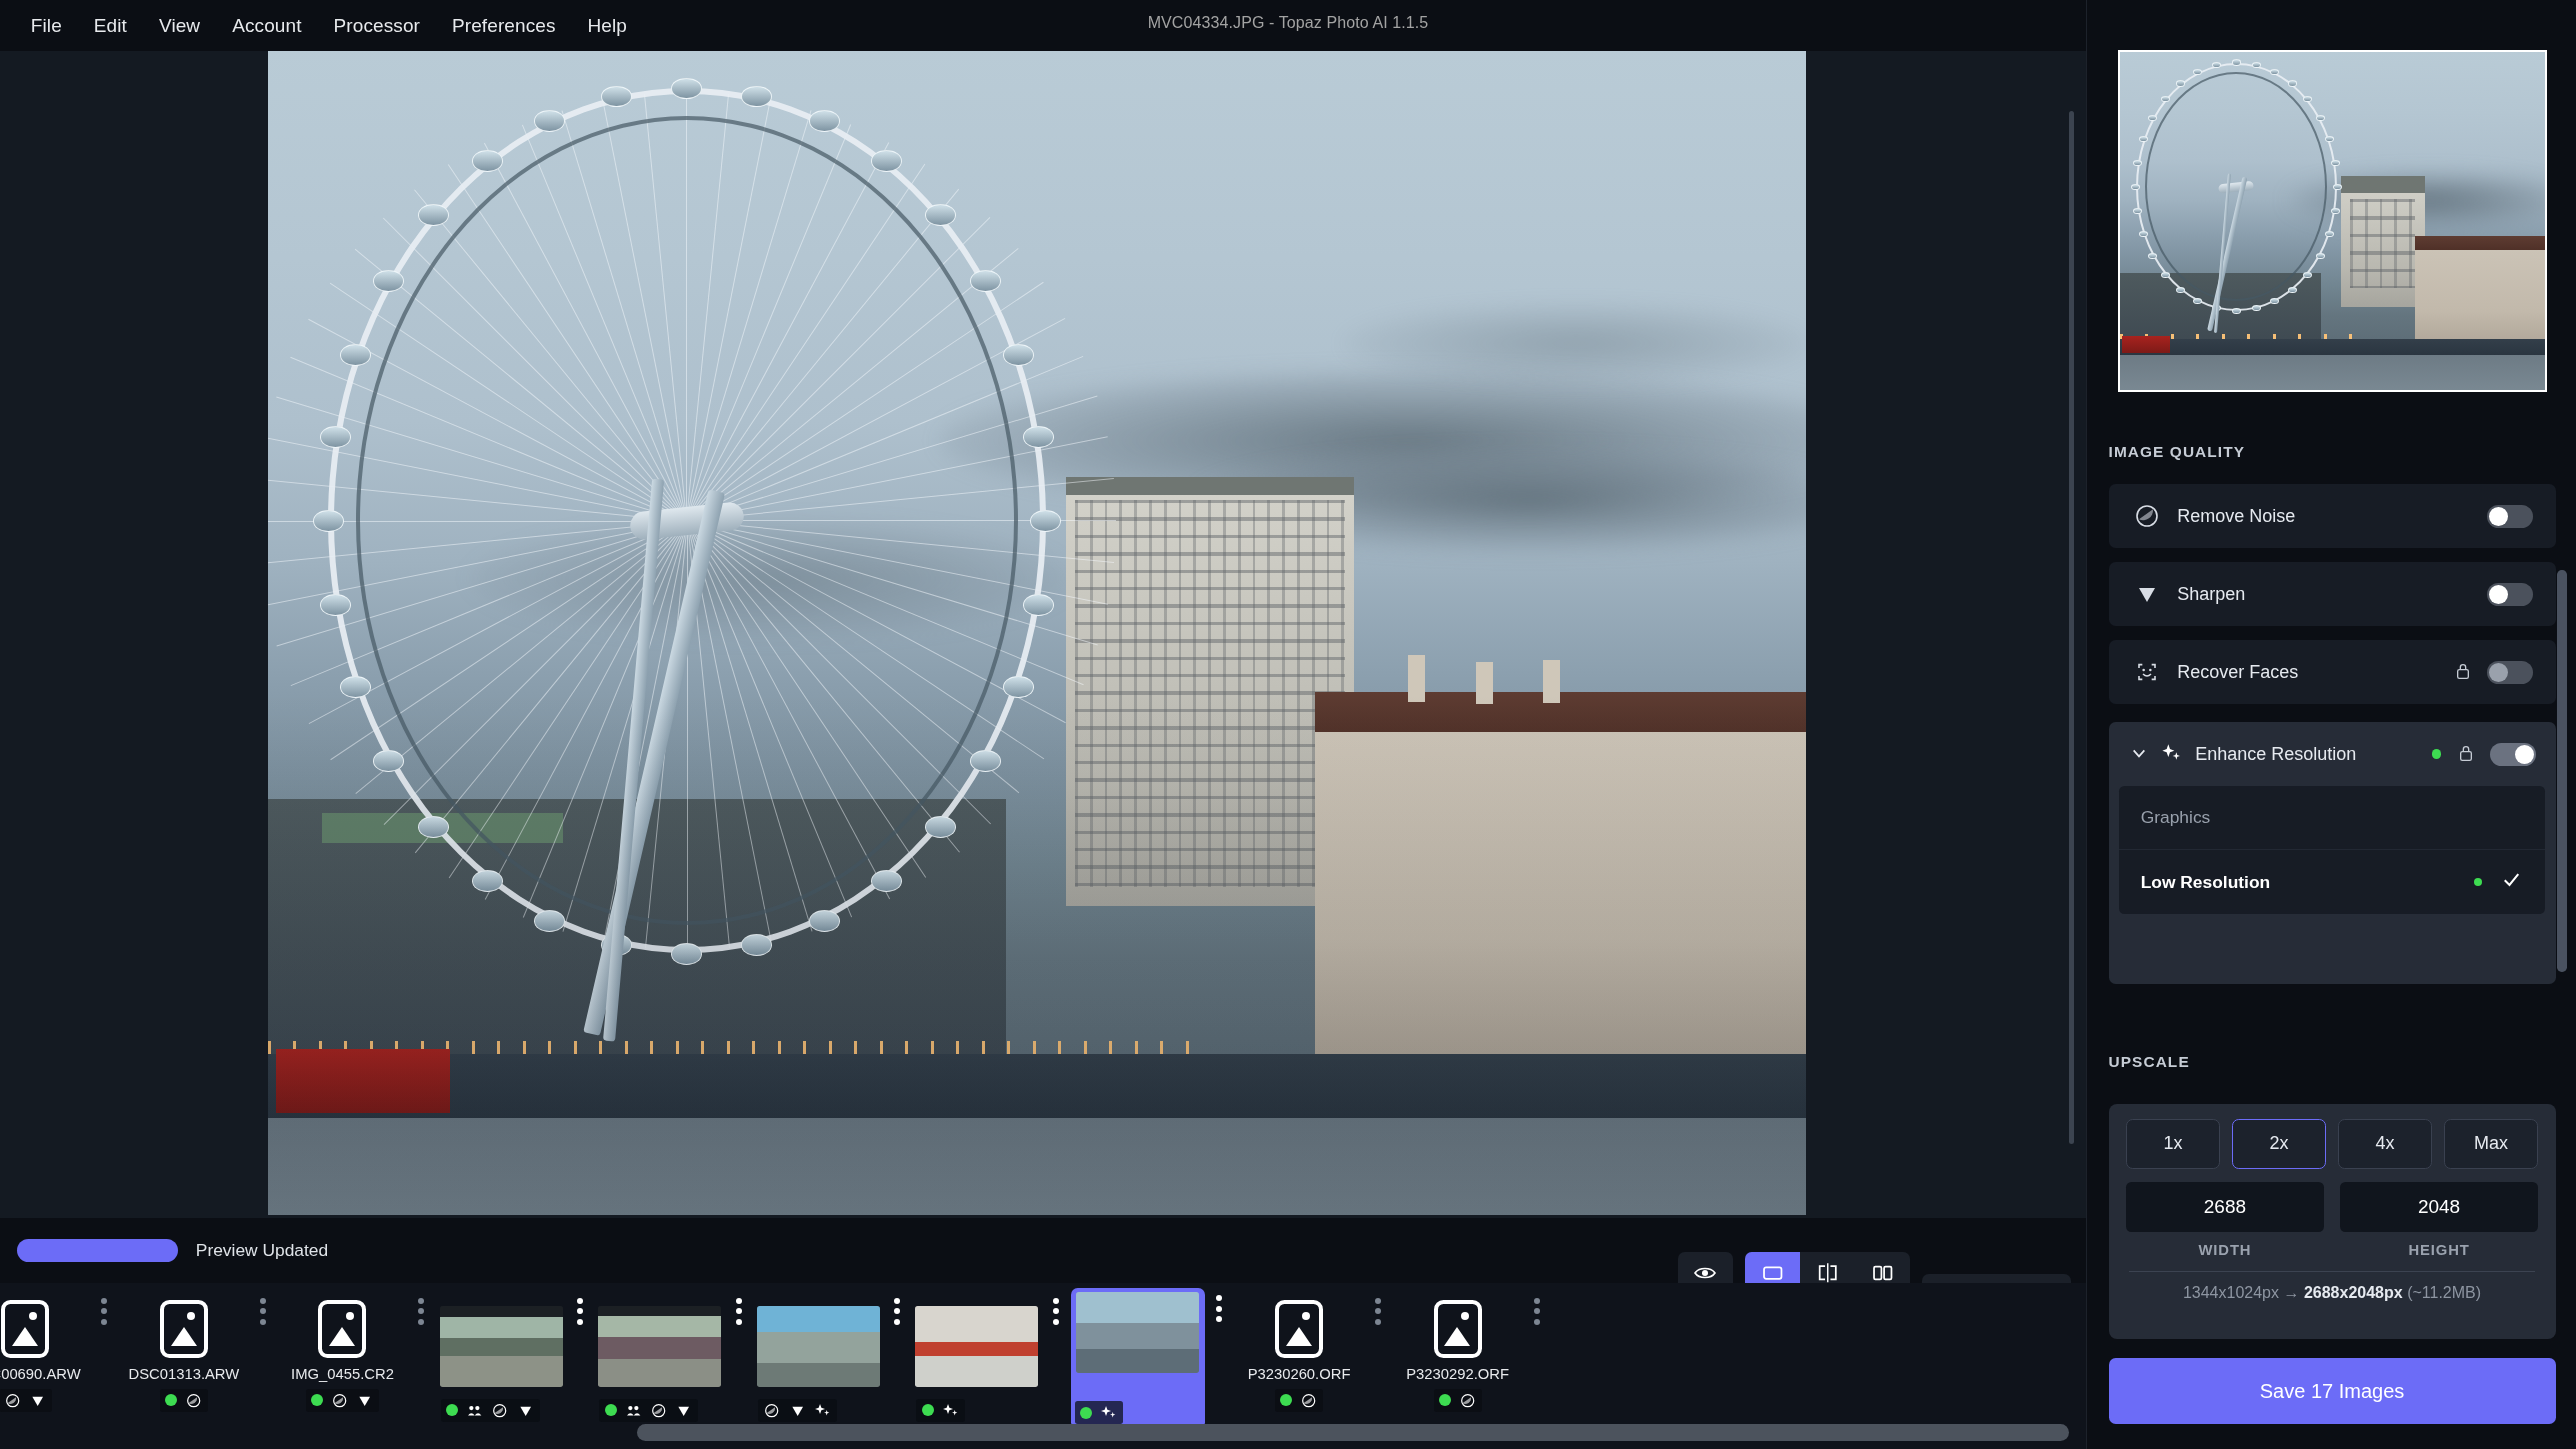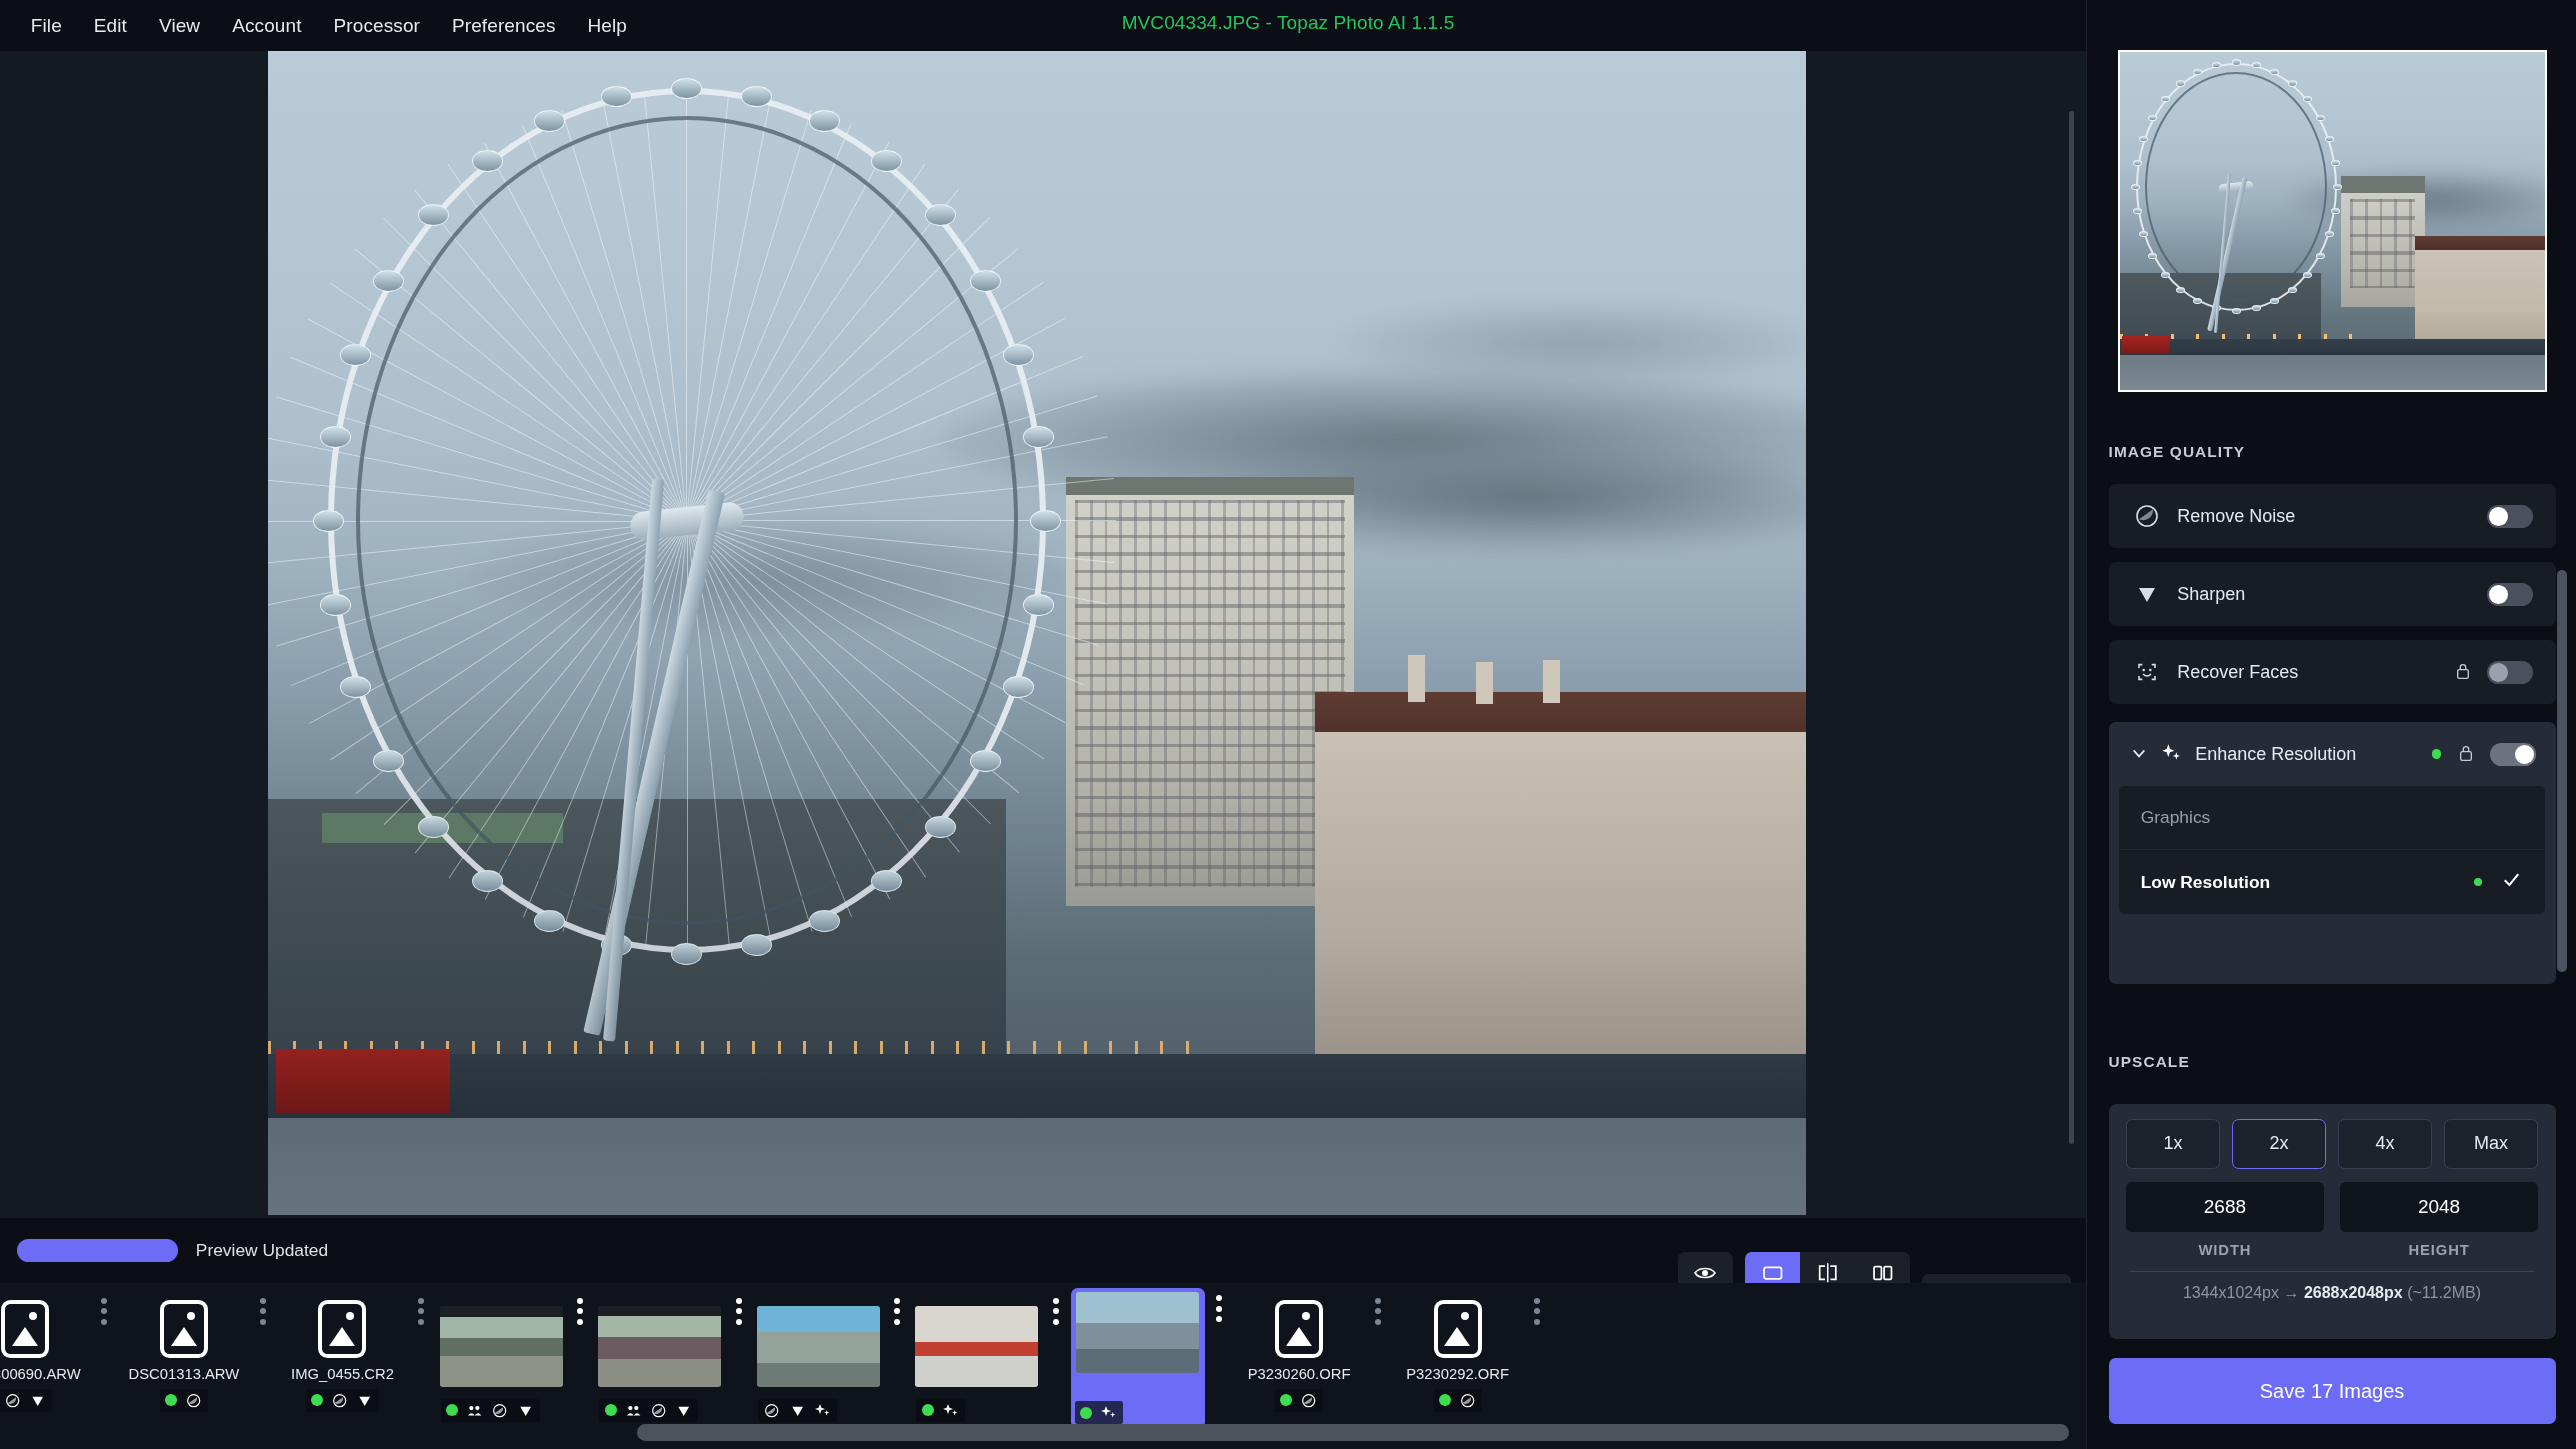--- a/index.html
+++ b/index.html
@@ -18,21 +18,21 @@
     background:#0b0e14; display:flex; align-items:center;
   }
   .menu { display:flex; align-items:center; padding-left:14.8px; gap:0; }
   .menu-item {
     font-size:19px; color:#e8eaed; padding:5.4px 16px; border-radius:3.4px;
     white-space:nowrap; letter-spacing:0.1px;
   }
   .win-title {
     position:absolute; left:0; right:0; top:0; height:46px;
     display:flex; align-items:center; justify-content:center;
-    font-size:19px; color:#22c55e; pointer-events:none; letter-spacing:0.1px;
+    font-size:16px; color:#a3a3a3; pointer-events:none; letter-spacing:0.1px;
   }
   .win-ctrls { position:absolute; right:0; top:0; height:51px; display:flex; align-items:center; }
   .win-btn { width:75px; height:51px; display:flex; align-items:center; justify-content:center; }
   .win-btn svg { display:block; }
 
   
   .canvas-area {
     position:absolute; left:0; top:51px; width:2086px; height:1167px;
     background:#141a22; overflow:hidden;
   }

